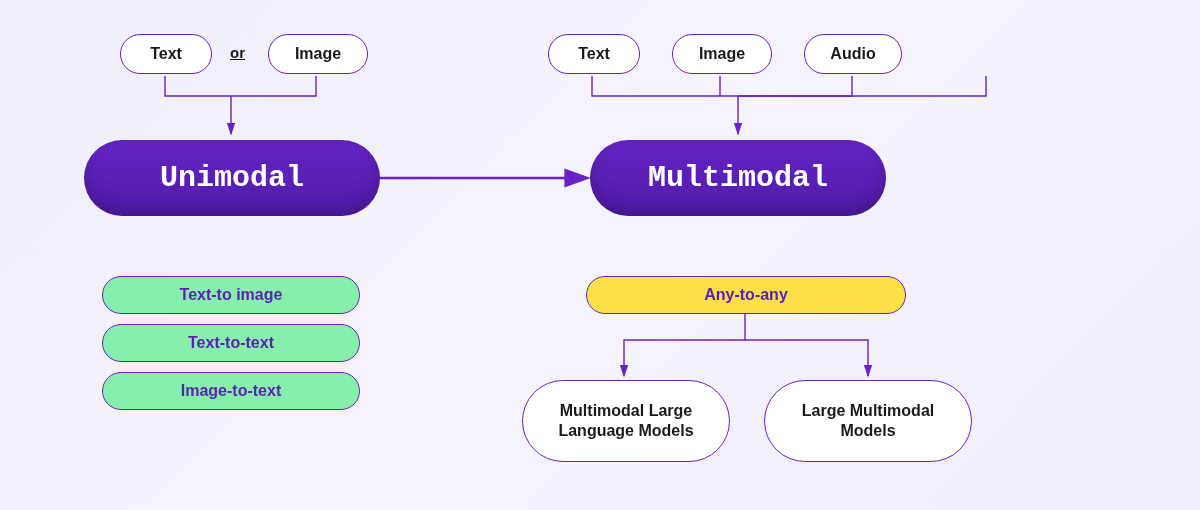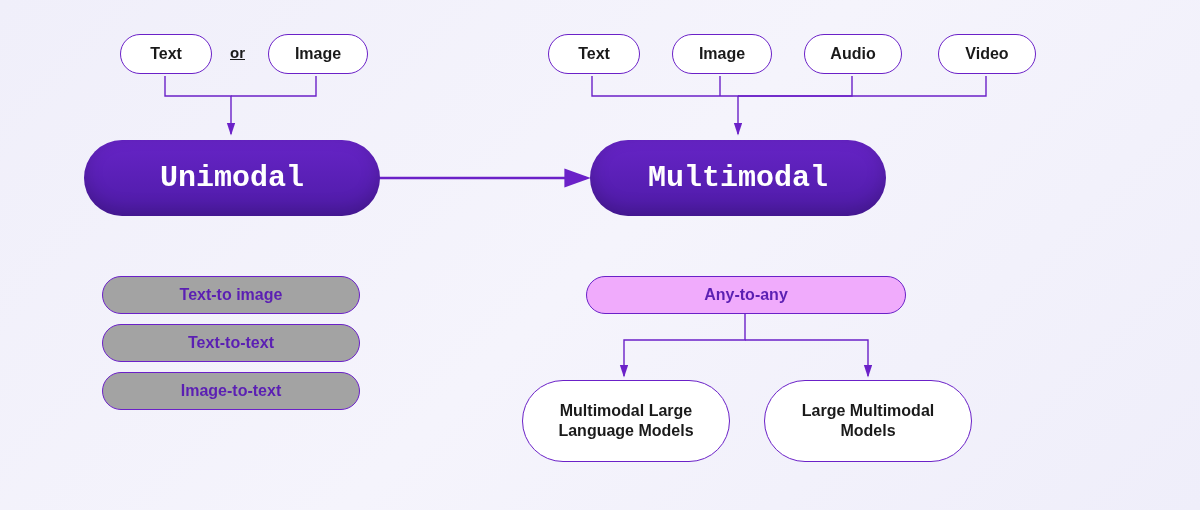--- a/index.html
+++ b/index.html
@@ -40,21 +40,21 @@
     font-weight: 800;
     font-size: 30px;
     display: flex;
     align-items: center;
     justify-content: center;
     box-shadow: inset 0 -6px 18px rgba(0,0,0,.18);
     font-family: Liberation Mono, monospace;
   }
   .cap-pill {
     position: absolute;
-    background: #a3a3a3;
+    background: #86efac;
     border: 1.5px solid #6b21c8;
     border-radius: 999px;
     width: 258px;
     padding: 9px 0;
     text-align: center;
     font-weight: 700;
     font-size: 16px;
     color: #5b1fb3;
   }
   .out-pill {
@@ -64,21 +64,21 @@
     border-radius: 999px;
     padding: 20px 28px;
     text-align: center;
     font-weight: 700;
     font-size: 16px;
     color: #1a1a1a;
     line-height: 1.25;
   }
   .any-pill {
     position: absolute;
-    background: #f0abfc;
+    background: #fde047;
     border: 1.5px solid #6b21c8;
     border-radius: 999px;
     width: 320px;
     padding: 9px 0;
     text-align: center;
     font-weight: 700;
     font-size: 16px;
     color: #5b1fb3;
   }
   svg.connectors {
@@ -127,23 +127,20 @@
 
   <div class="input-pill" style="left:548px; top:34px; width:92px;">
     <span>Text</span>
   </div>
   <div class="input-pill" style="left:672px; top:34px; width:100px;">
     <span>Image</span>
   </div>
   <div class="input-pill" style="left:804px; top:34px; width:98px;">
     <span>Audio</span>
   </div>
-  <div class="input-pill" style="left:938px; top:34px; width:98px;">
-    <span>Video</span>
-  </div>
 
   <div class="hero-pill" style="left:84px; top:140px;">
     <span>Unimodal</span>
   </div>
   <div class="hero-pill" style="left:590px; top:140px;">
     <span>Multimodal</span>
   </div>
 
   <div class="cap-pill" style="left:102px; top:276px;">
     <span>Text-to image</span>

